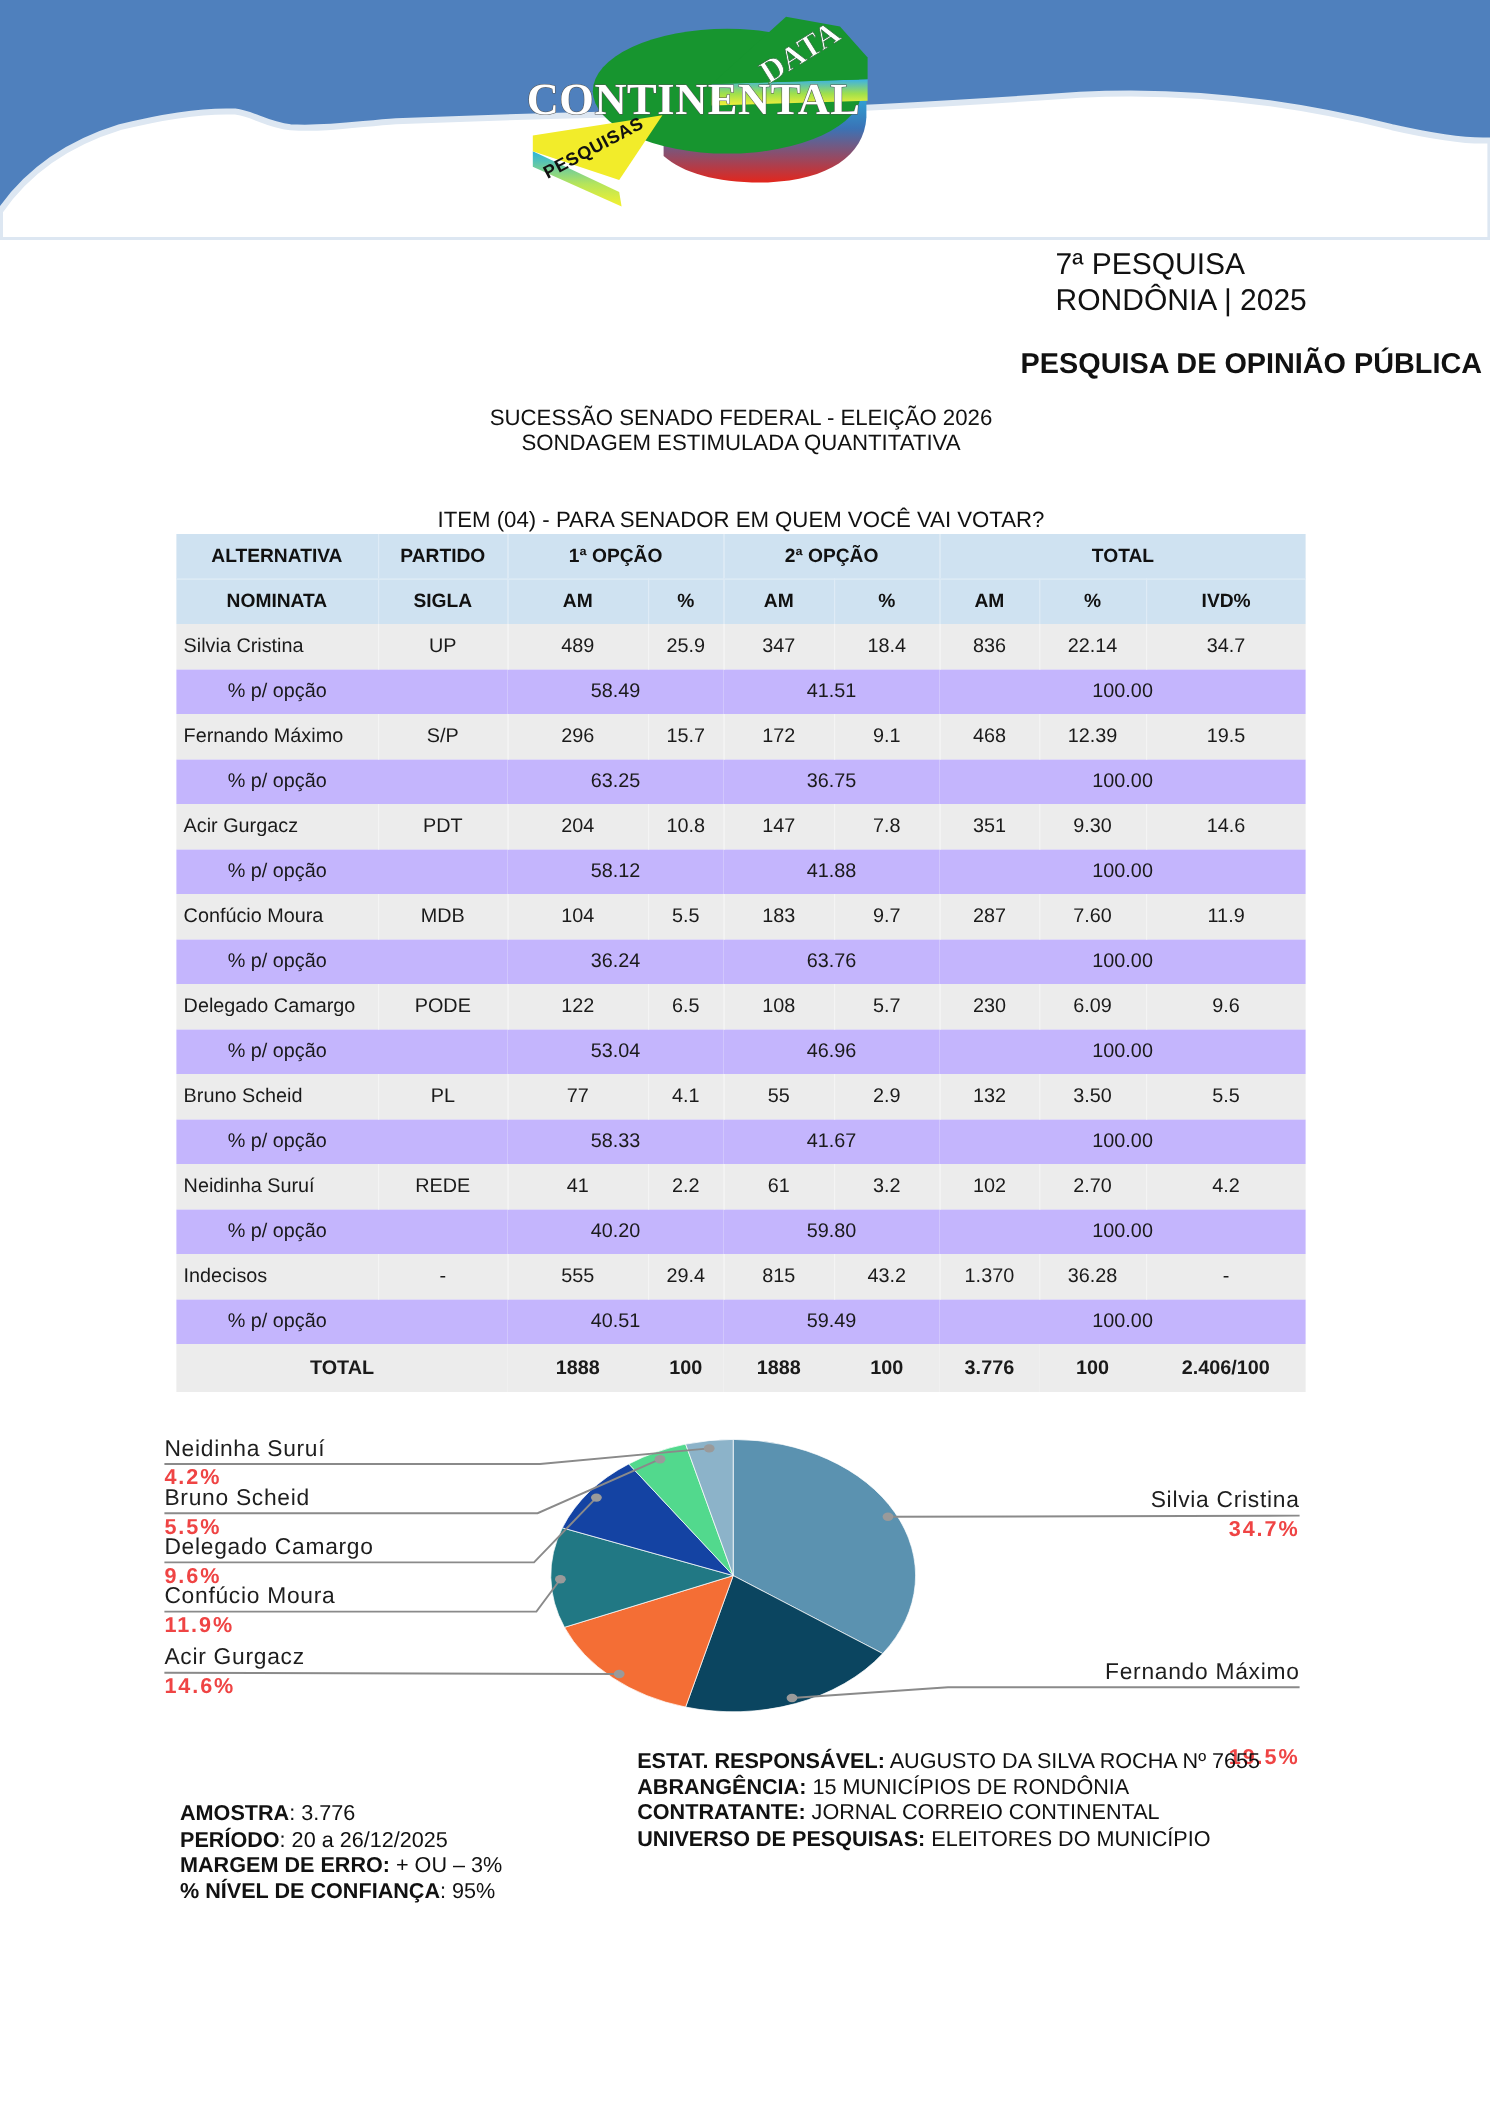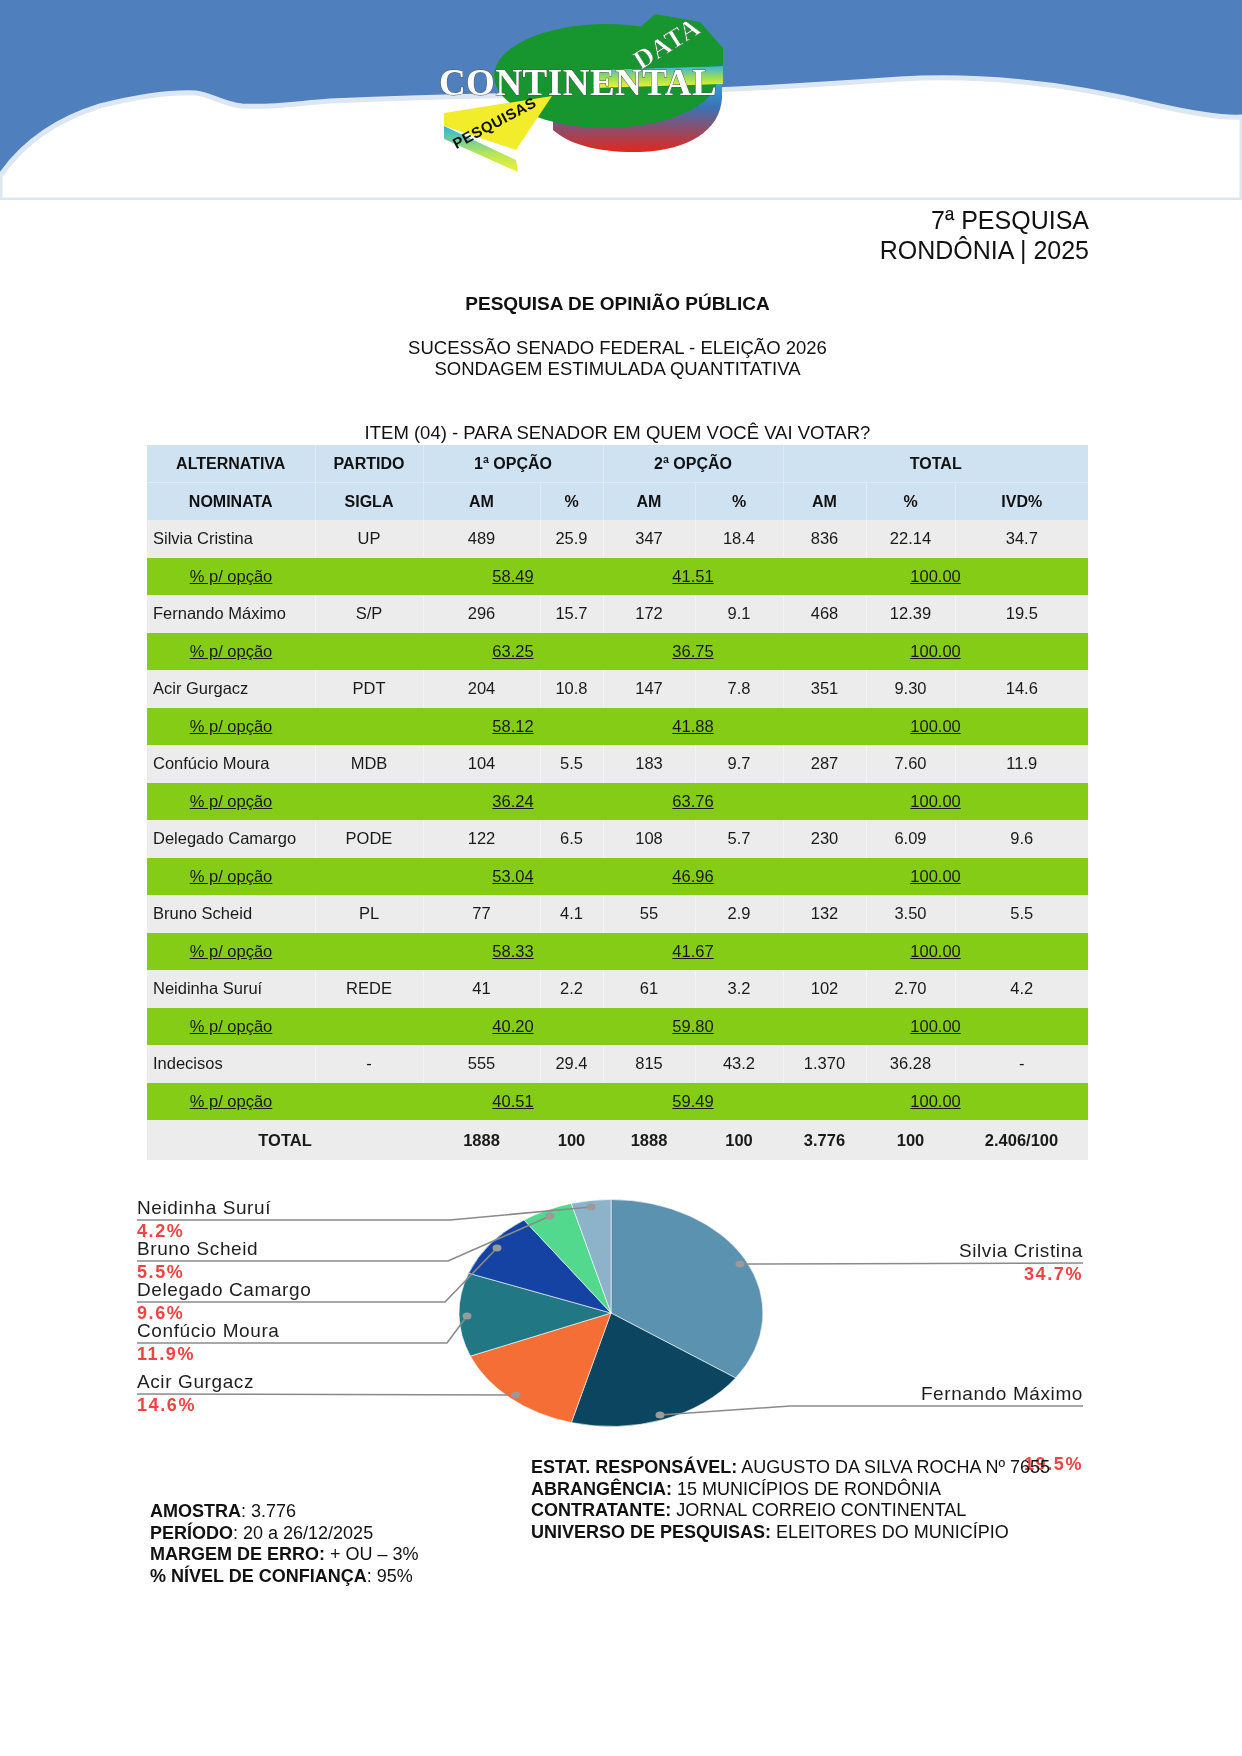--- a/index.html
+++ b/index.html
@@ -1,31 +1,31 @@
 <!DOCTYPE html>
 <html><head>
 <meta charset="utf-8">
 <style>
   html,body{margin:0;padding:0;}
   body{width:1242px;height:1756px;position:relative;background:#ffffff;font-family:"Liberation Sans",sans-serif;color:#111;overflow:hidden;}
   #header-art{position:absolute;left:0;top:0;}
-  .edition{position:absolute;right:153px;top:205px;text-align:right;font-size:25px;line-height:30px;color:#111;}
+  .edition{position:absolute;right:153px;top:205px;text-align:left;font-size:25px;line-height:30px;color:#111;}
   .edition div{white-space:nowrap;}
-  .title{position:absolute;left:0;width:1235px;top:291px;text-align:center;font-size:19px;font-weight:bold;line-height:26px;}
+  .title{position:absolute;left:0;width:1235px;top:291px;text-align:right;font-size:24px;font-weight:bold;line-height:26px;}
   .subtitles{position:absolute;left:0;width:1235px;top:337px;text-align:center;font-size:18.5px;line-height:21px;}
   .question{position:absolute;left:0;width:1235px;top:422px;text-align:center;font-size:18.5px;line-height:22px;}
   #poll-table{position:absolute;left:147px;top:445px;width:941px;border-collapse:collapse;table-layout:fixed;font-size:16.5px;}
   #poll-table th{background:#cfe2f1;font-weight:bold;font-size:16px;height:37px;padding:0;color:#111;}
   #poll-table tr.h1 th{border-bottom:1px solid #deebf6;}
   #poll-table th.sep{border-left:1px solid #deebf6;}
   #poll-table td{height:37.5px;padding:0;text-align:center;color:#1a1a1a;white-space:nowrap;}
   #poll-table tr.cand td{background:#ececec;}
   #poll-table tr.cand td.sep{border-left:1px solid #f4f4f4;}
   #poll-table tr.cand td.name{text-align:left;padding-left:6px;}
-  #poll-table tr.share td{background:#84cc16;text-decoration:underline;}
+  #poll-table tr.share td{background:#c4b5fd;}
   #poll-table tr.total td{background:#ececec;font-weight:bold;height:40px;}
   #pie-svg{position:absolute;left:0;top:1180px;}
   .pie-label{position:absolute;white-space:nowrap;}
   .pie-name{font-size:19px;line-height:22px;color:#1e1e1e;letter-spacing:0.6px;}
   .pie-pct{font-size:18px;line-height:20px;color:#ef4444;letter-spacing:1.6px;font-weight:bold;}
   .footer-col{position:absolute;top:1457px;font-size:18px;line-height:21.5px;color:#111;}
   .footer-col .fl{white-space:nowrap;}
   .footer-col b{font-weight:bold;}
 </style>
 </head>

